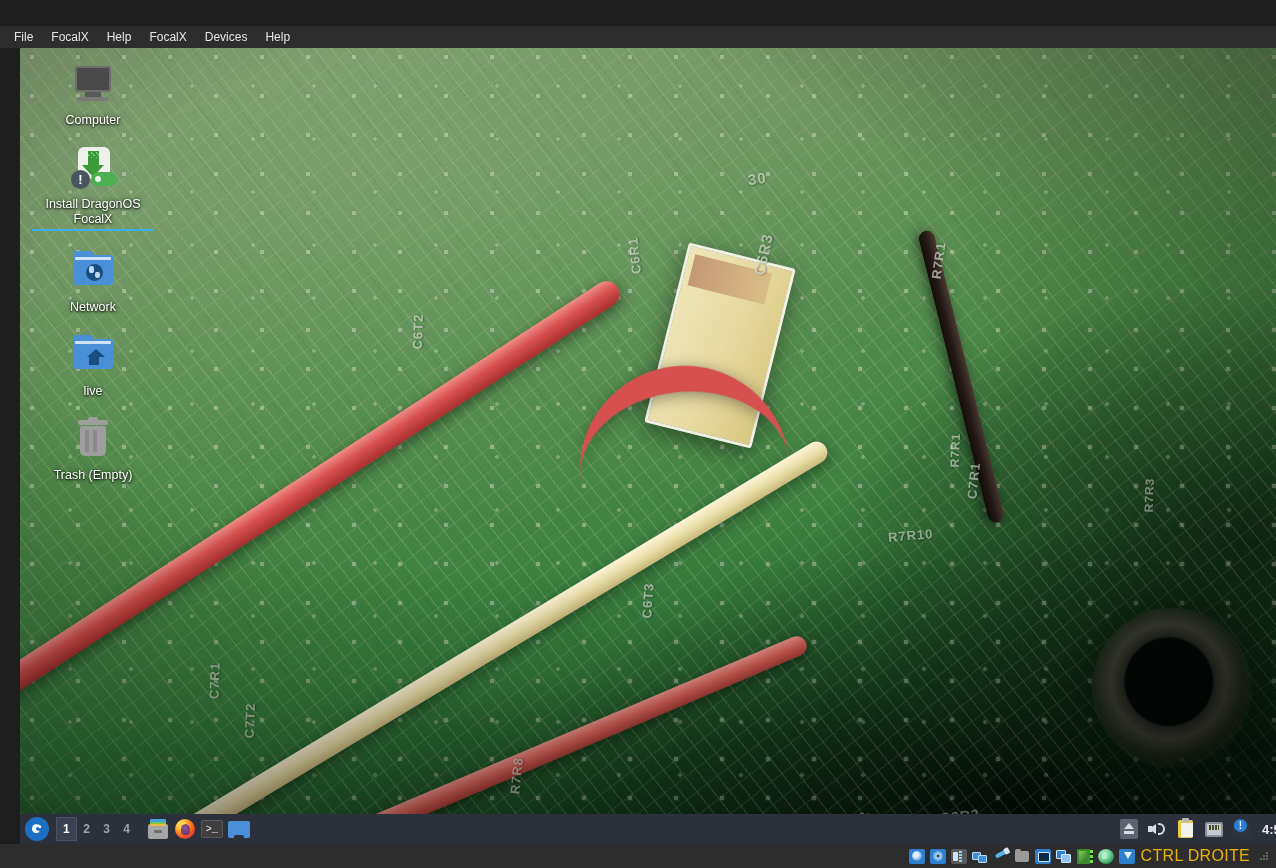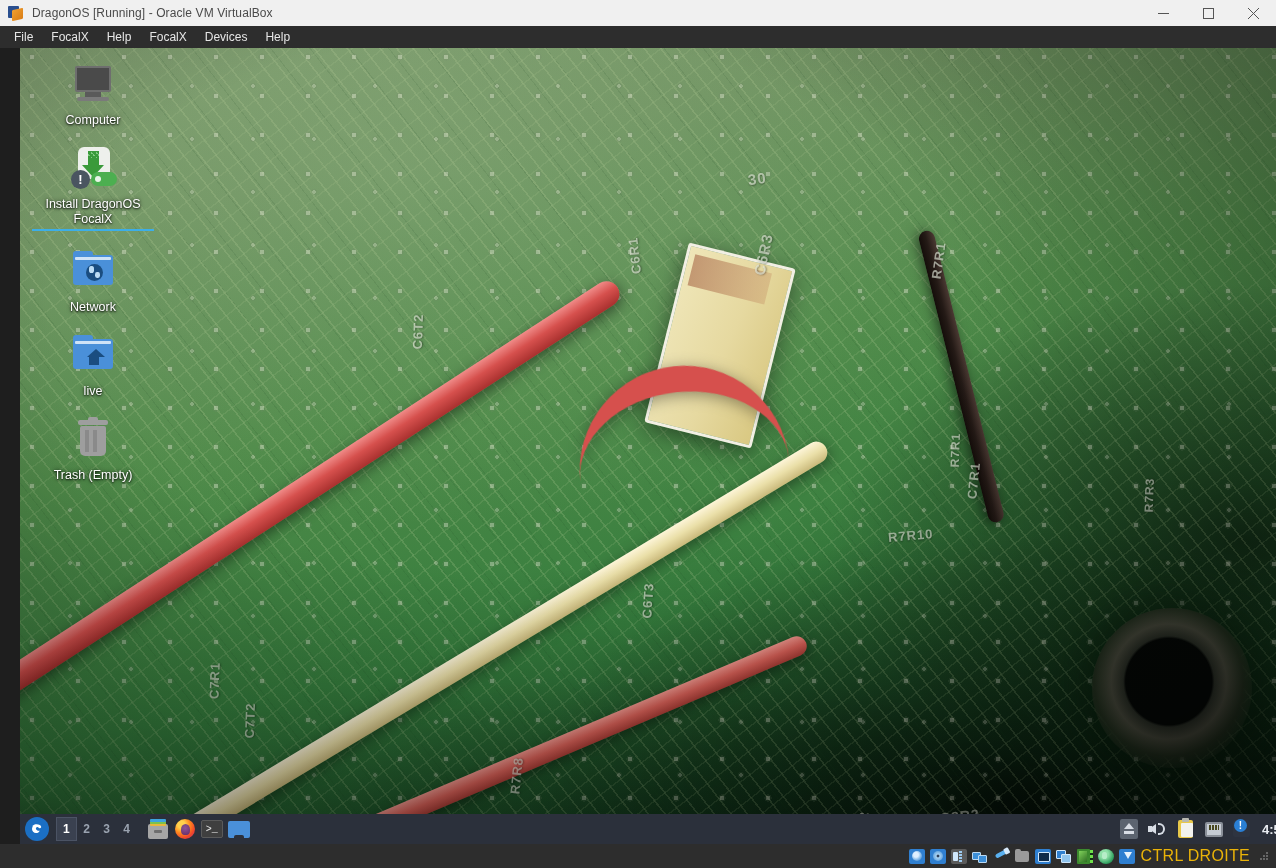--- a/index.html
+++ b/index.html
@@ -303,45 +303,20 @@
     border-left:4px solid transparent; border-right:4px solid transparent; border-top:7px solid #e8f3fd; }
   .sb-hostkey { font-size:16px; color:#eab308; margin-left:6px; letter-spacing:.3px; white-space:nowrap; }
   .grip { width:12px; height:12px; margin-left:8px; position:relative; }
   .grip i { position:absolute; width:2px; height:2px; background:#7a7a7a; border-radius:1px; }
 </style>
 </head>
 <body>
 
 <div class="app">
 
-  <div class="titlebar">
-    <div class="tb-icon">
-      <div class="sq1"></div>
-        <div class="sq2"></div>
-    </div>
-    <div class="tb-title">DragonOS [Running] - Oracle VM VirtualBox</div>
-    <div class="wctrls">
-      <div class="wbtn">
-        <svg width="11" height="11" viewBox="0 0 11 11">
-            <line x1="0" y1="5.5" x2="11" y2="5.5" stroke-width="1"></line>
-          </svg>
-      </div>
-      <div class="wbtn">
-        <svg width="11" height="11" viewBox="0 0 11 11">
-            <rect x="0.5" y="0.5" width="10" height="10" fill="none" stroke-width="1"></rect>
-          </svg>
-      </div>
-      <div class="wbtn">
-        <svg width="11" height="11" viewBox="0 0 11 11">
-            <line x1="0" y1="0" x2="11" y2="11" stroke-width="1"></line>
-            <line x1="11" y1="0" x2="0" y2="11" stroke-width="1"></line>
-          </svg>
-      </div>
-    </div>
-  </div>
 
   <div class="menubar">
     <div class="menu-item">File</div>
     <div class="menu-item">FocalX</div>
     <div class="menu-item">Help</div>
     <div class="menu-item">FocalX</div>
     <div class="menu-item">Devices</div>
     <div class="menu-item">Help</div>
   </div>
 

